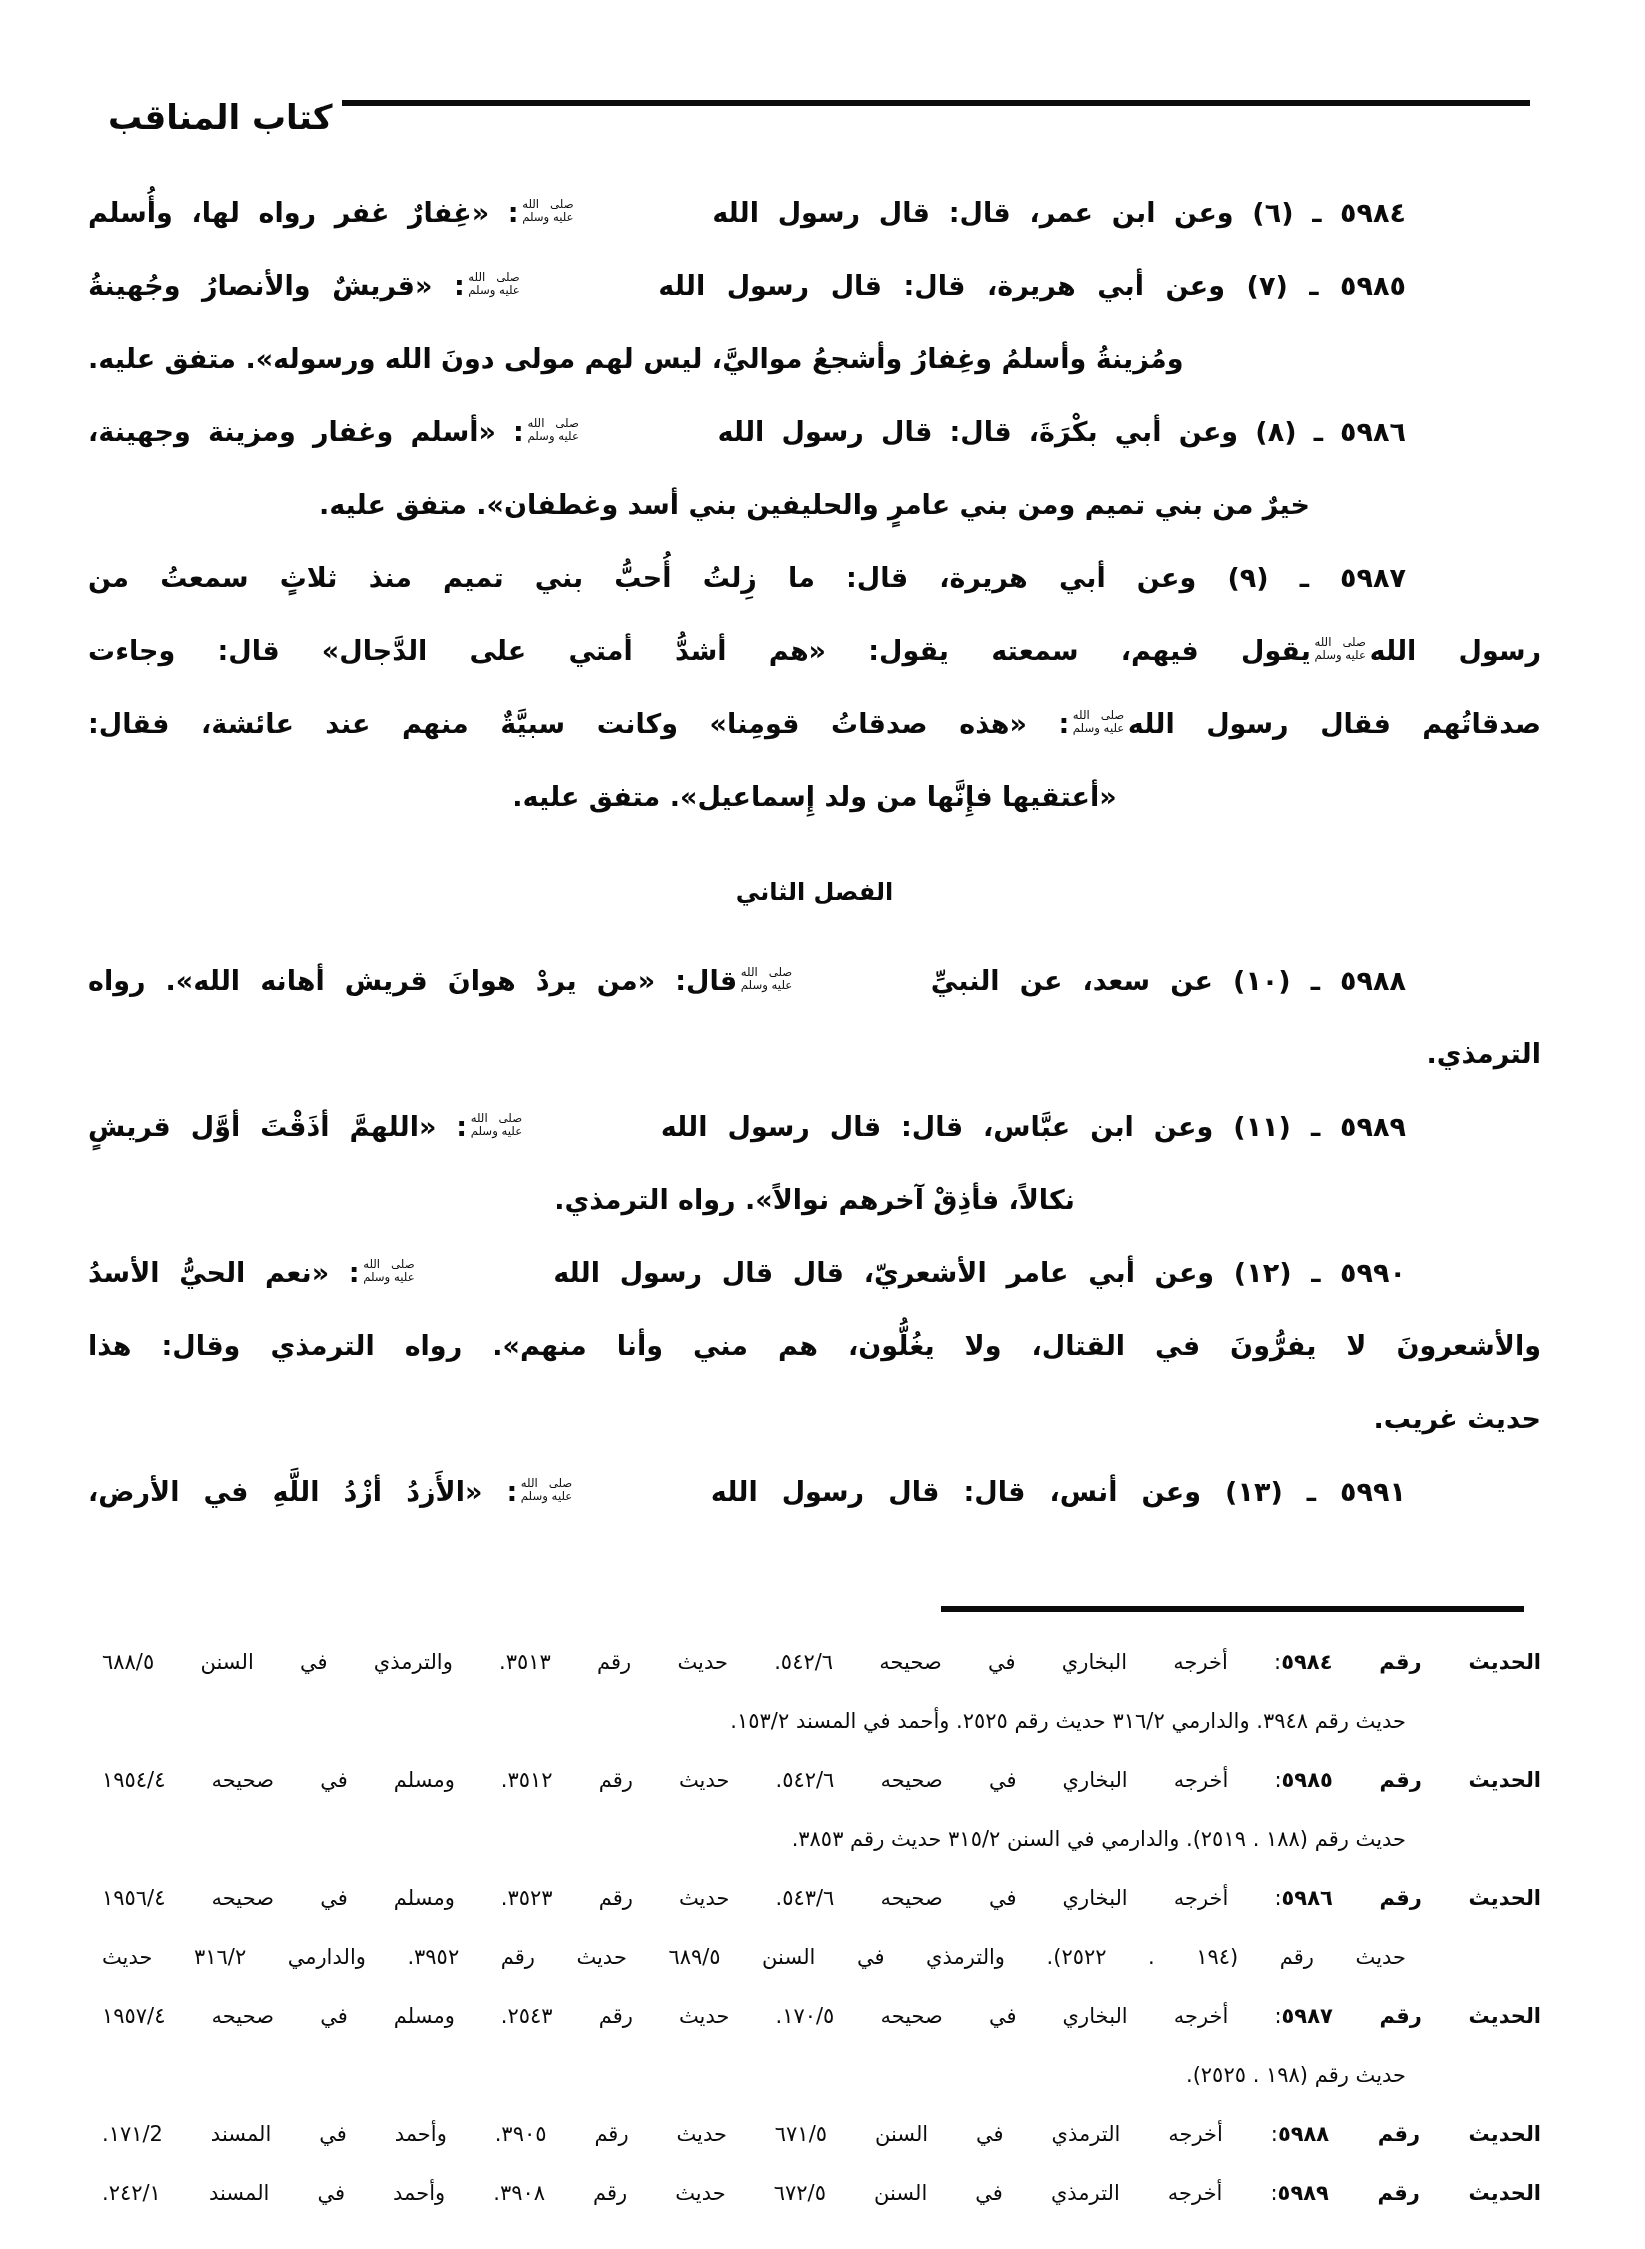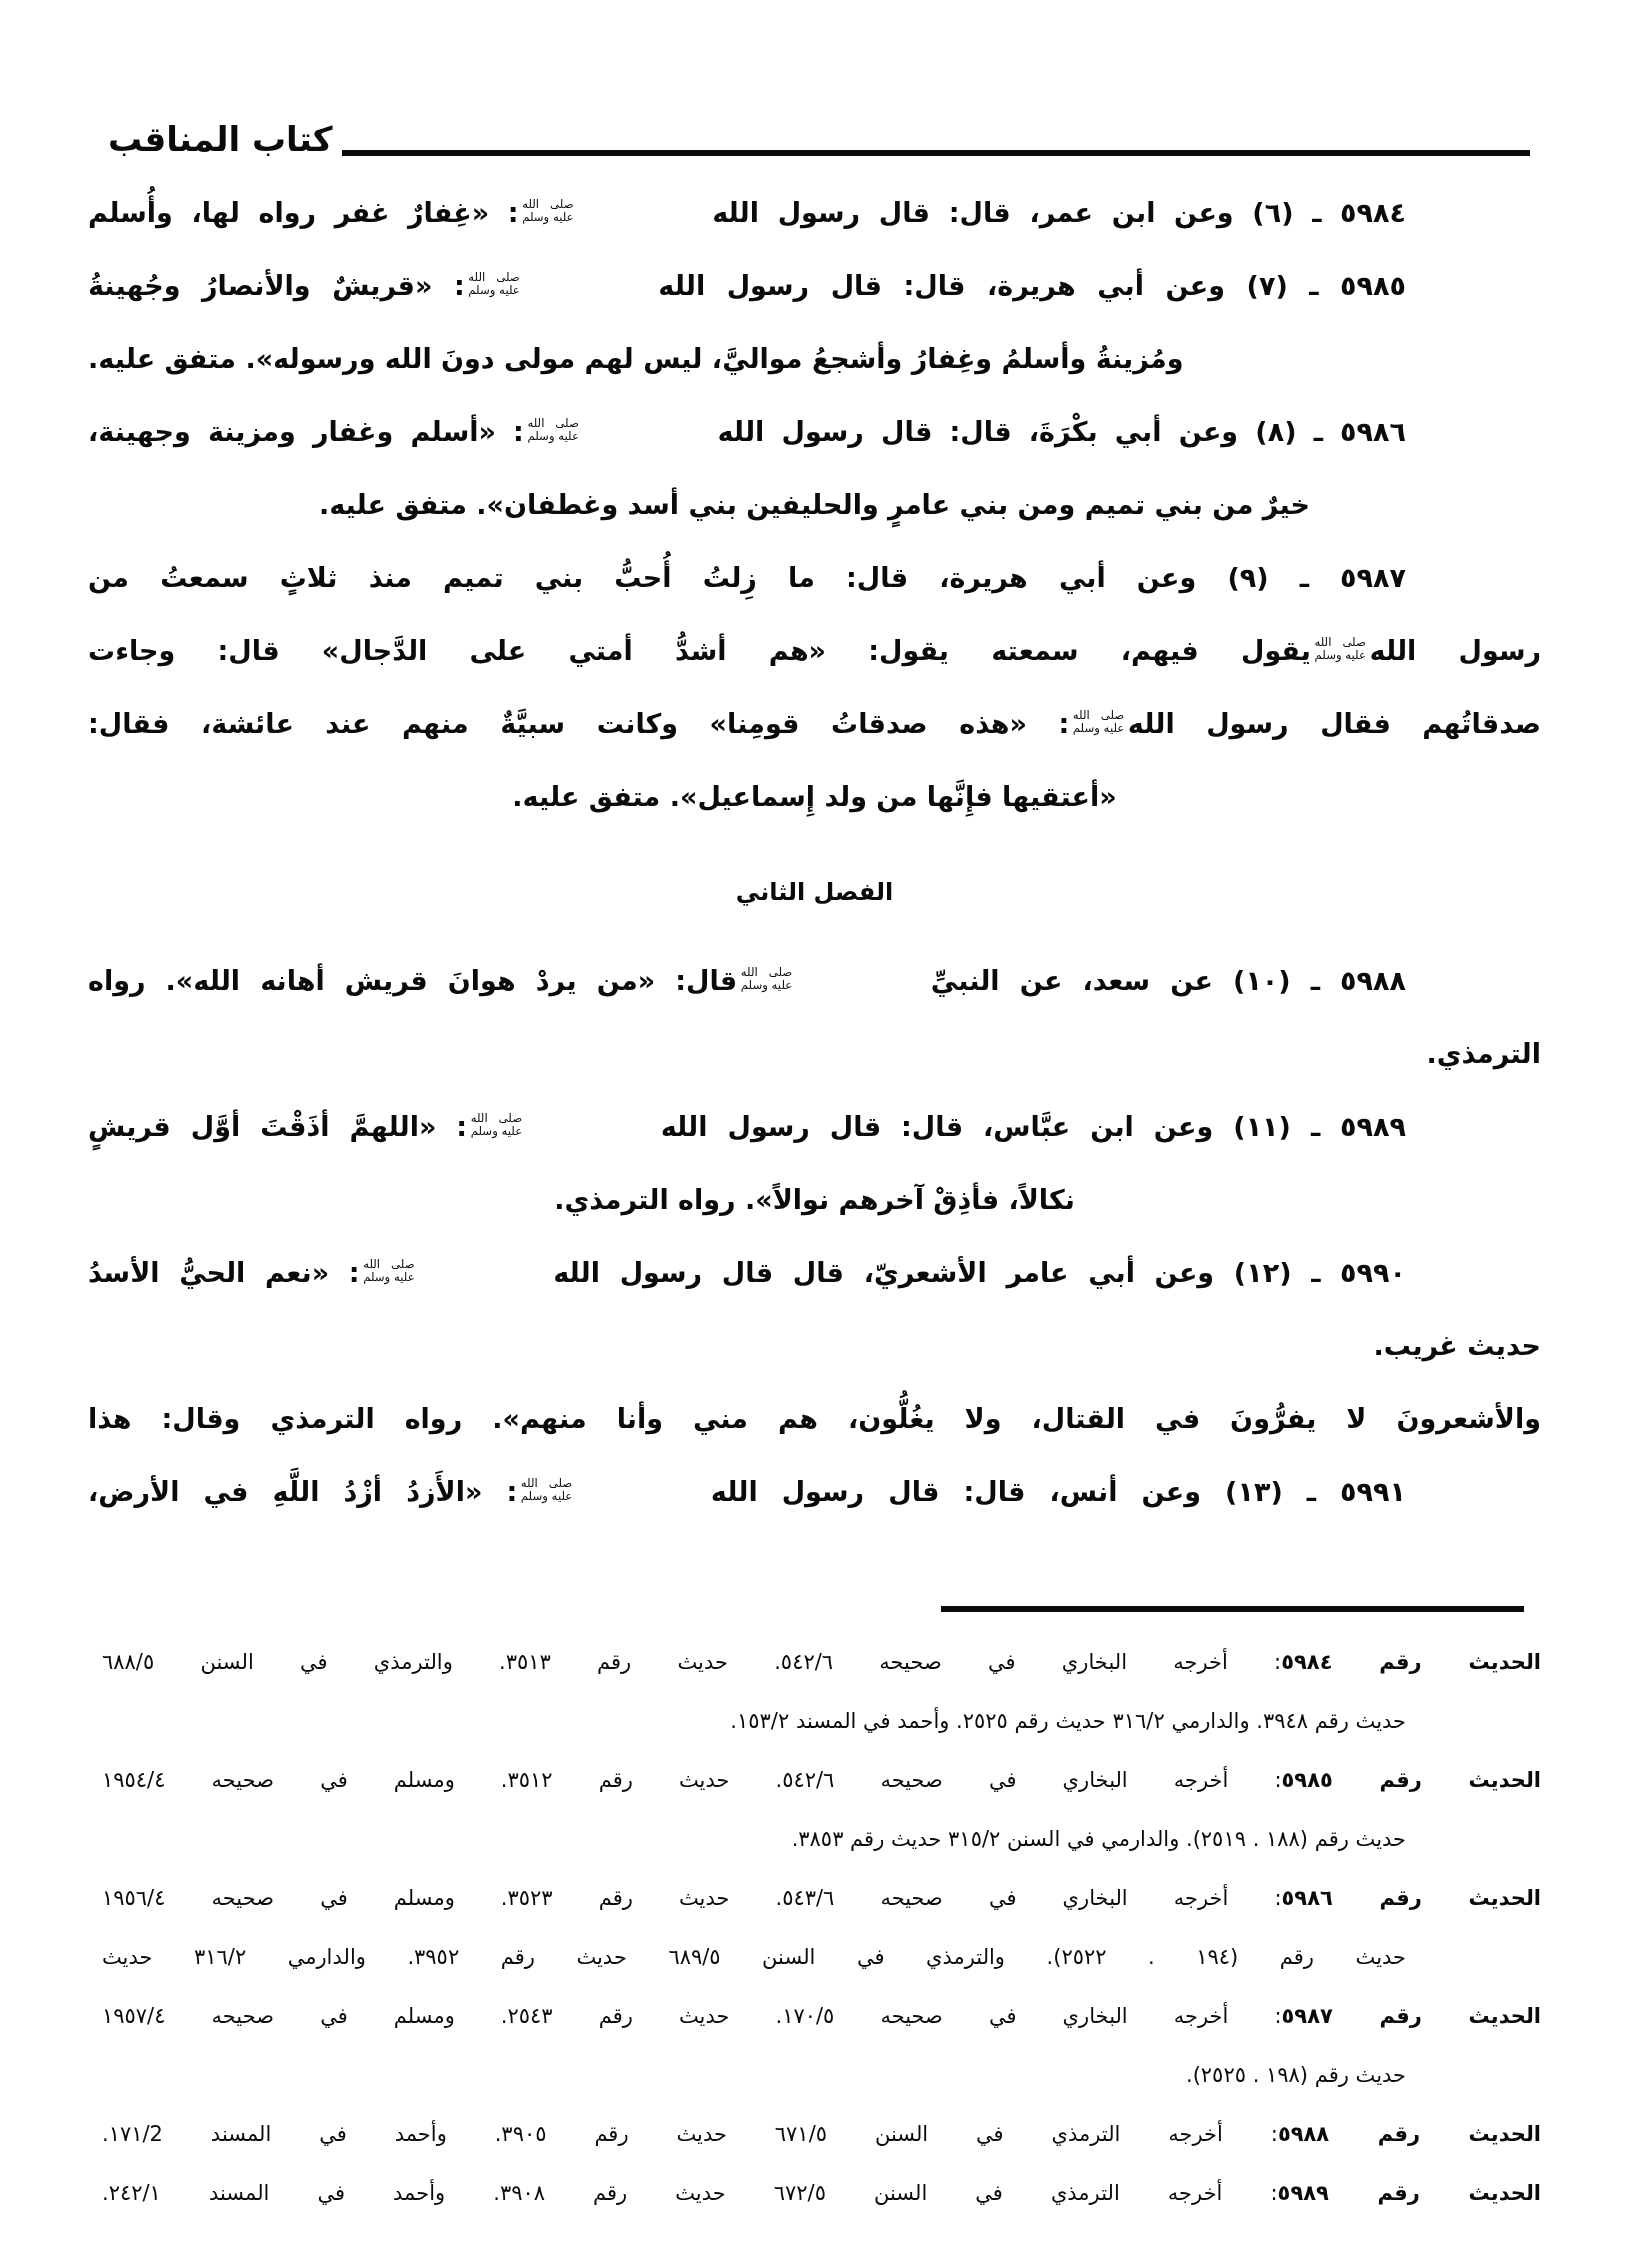--- a/index.html
+++ b/index.html
@@ -8,22 +8,22 @@
     width:1645px;height:2564px;
     margin:0 auto;
     background:#ffffff;
     color:#0b0b0b;
     font-family:"DejaVu Sans",sans-serif;
     direction:rtl;
     overflow:hidden;
   }
   
   #header{
-    position:absolute;top:84px;right:90px;left:108px;height:72px;
-    display:flex;align-items:flex-end;direction:rtl;
+    position:absolute;top:100px;right:90px;left:108px;height:72px;
+    display:flex;align-items:flex-start;direction:rtl;
   }
   #page-title{
     font-size:34px;font-weight:700;white-space:nowrap;line-height:1;
     padding-right:4.5px;
   }
   #header-rule{
     flex:1 1 auto;height:0;border-top:6.3px solid #0b0b0b;margin-right:25px;margin-left:4.5px;
   }
   
   #body{
@@ -102,22 +102,22 @@
       <div class="bl r">الترمذي.</div>
     </div>
 
     <div>
       <div class="bl j ind"><span>٥٩٨٩ ـ (١١) وعن ابن عبَّاس، قال: قال رسول الله</span><span class="saw"><span>صلى الله</span><span>عليه وسلم</span></span><span>: «اللهمَّ أذَقْتَ أوَّل قريشٍ</span></div>
       <div class="bl c">نكالاً، فأذِقْ آخرهم نوالاً». رواه الترمذي.</div>
     </div>
 
     <div>
       <div class="bl j ind"><span>٥٩٩٠ ـ (١٢) وعن أبي عامر الأشعريّ، قال قال رسول الله</span><span class="saw"><span>صلى الله</span><span>عليه وسلم</span></span><span>: «نعم الحيُّ الأسدُ</span></div>
+      <div class="bl j">والأشعرونَ لا يفرُّونَ في القتال، ولا يغُلُّون، هم مني وأنا منهم». رواه الترمذي وقال: هذا</div>
       <div class="bl r">حديث غريب.</div>
-      <div class="bl j">والأشعرونَ لا يفرُّونَ في القتال، ولا يغُلُّون، هم مني وأنا منهم». رواه الترمذي وقال: هذا</div>
     </div>
 
     <div>
       <div class="bl j ind"><span>٥٩٩١ ـ (١٣) وعن أنس، قال: قال رسول الله</span><span class="saw"><span>صلى الله</span><span>عليه وسلم</span></span><span>: «الأَزدُ أزْدُ اللَّهِ في الأرض،</span></div>
     </div>
 
   </div>
 
   <div id="footnote-separator"></div>
 

